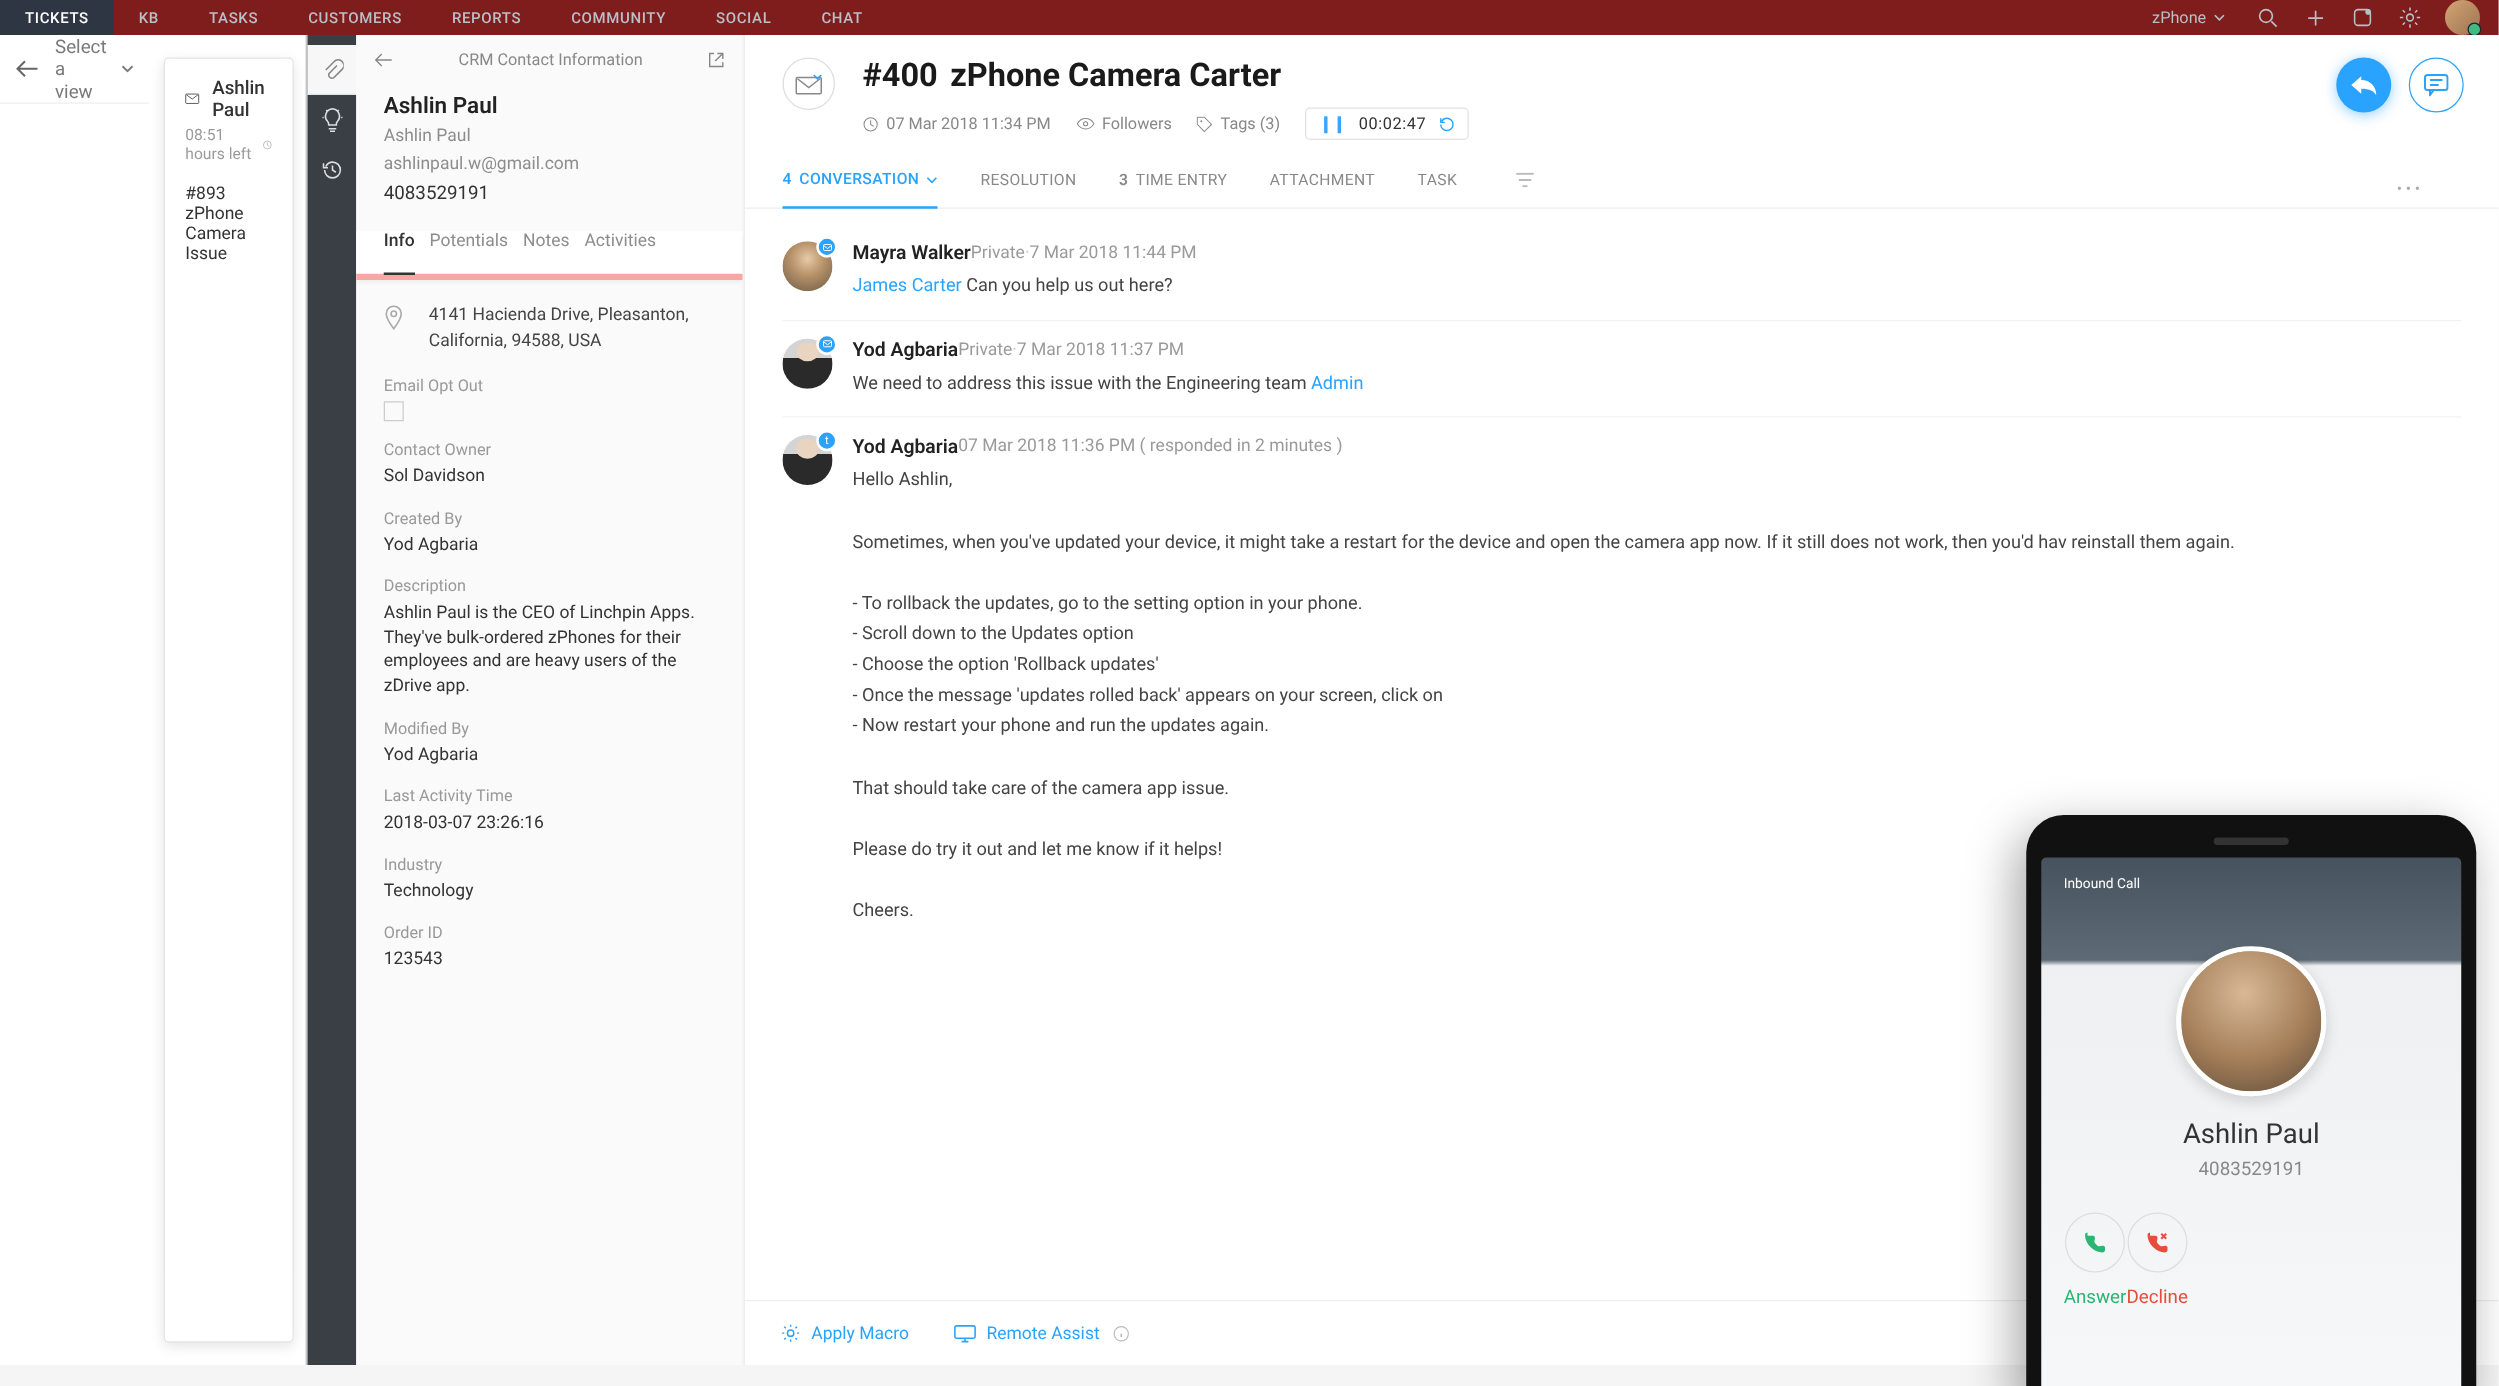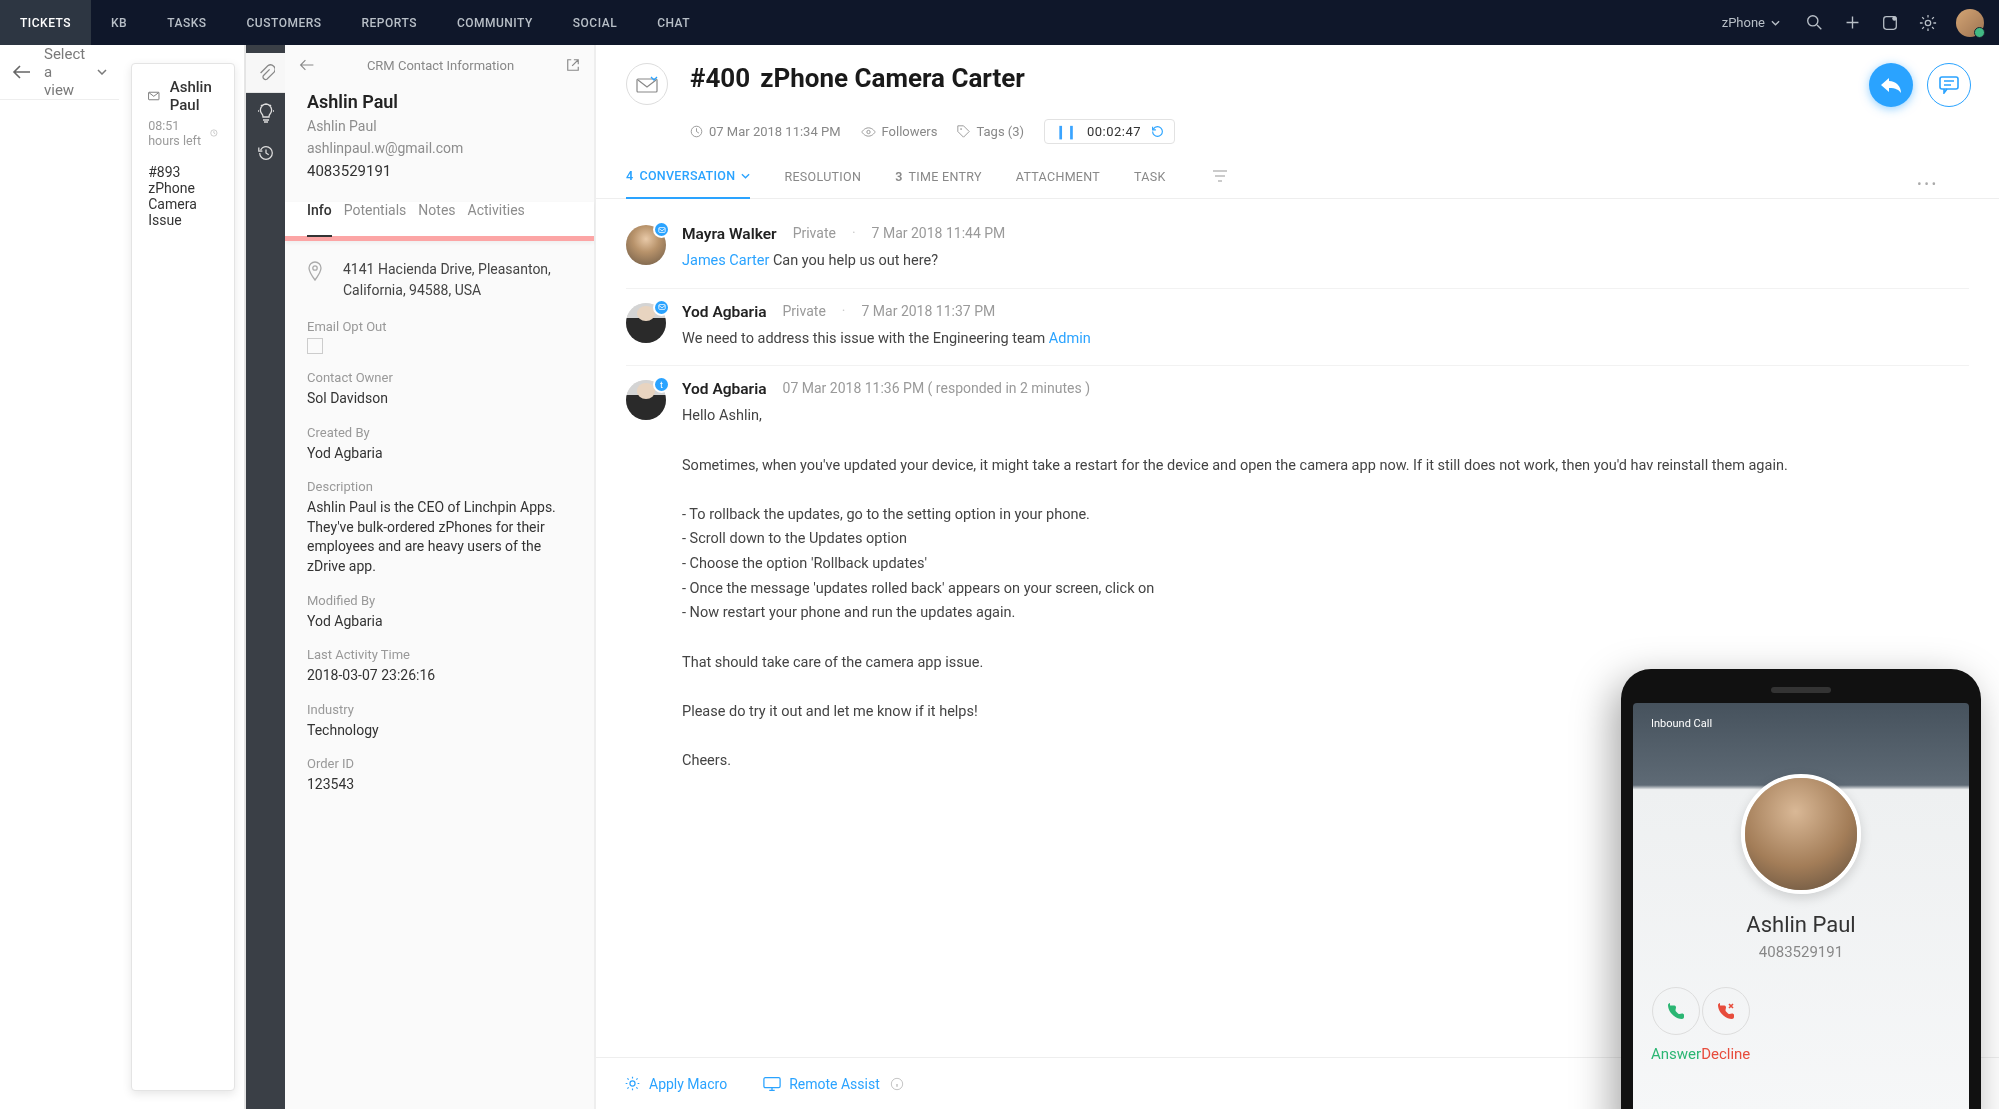--- a/index.html
+++ b/index.html
@@ -1,17 +1,17 @@
 <!DOCTYPE html>
 <html><head>
 <meta charset="utf-8">
 <style>
 *{box-sizing:border-box;margin:0;padding:0;font-family:-apple-system,BlinkMacSystemFont,"Segoe UI",Roboto,Helvetica,Arial,sans-serif}
 body{background:#f5f5f5;color:#333;font-size:14px;overflow:hidden;width:100%;height:100vh}
-.topnav{background:#0f172a;height:45px;display:flex;align-items:center;padding:0 0 0 0;color:#b8bfc7}
+.topnav{background:#7f1d1d;height:28px;display:flex;align-items:center;padding:0 0 0 0;color:#b8bfc7}
 .topnav .tab{padding:0 20px;height:45px;display:flex;align-items:center;cursor:pointer;letter-spacing:.5px;font-size:12px;font-weight:500}
 .topnav .tab.active{background:#2d3642;color:#fff}
 .topnav .spacer{flex:1}
 .topnav .right{display:flex;align-items:center;gap:2px;padding-right:15px}
 .topnav .right .dept{display:flex;align-items:center;gap:6px;padding:0 14px;cursor:pointer;font-size:13px}
 .topnav .right .ico{width:36px;height:45px;display:flex;align-items:center;justify-content:center;cursor:pointer;color:#b8bfc7}
 .topnav .avatar{width:28px;height:28px;border-radius:50%;background:linear-gradient(135deg,#d4a574,#9c7352);position:relative;margin-left:8px}
 .topnav .avatar::after{content:"";position:absolute;bottom:-1px;right:-1px;width:9px;height:9px;border-radius:50%;background:#42b883;border:1.5px solid #1c2530}
 svg{display:block}
 
@@ -50,21 +50,21 @@
 .crm-field .lbl{color:#999;font-size:13px;margin-bottom:4px}
 .crm-field .val{color:#333;font-size:14px;line-height:1.4}
 .eoo-box{width:16px;height:16px;border:1px solid #ccc;margin-top:4px}
 
 .col-ticket{flex:1;background:#fff;display:flex;flex-direction:column;position:relative;border-left:1px solid #eee}
 .t-hdr{padding:18px 30px 0 30px;border-bottom:1px solid #eee}
 .t-hdr .row1{display:flex;align-items:flex-start;gap:22px}
 .channel-circle{width:42px;height:42px;border:1px solid #ddd;border-radius:50%;display:flex;align-items:center;justify-content:center;color:#888;flex-shrink:0;position:relative}
 .t-title{font-size:26px;font-weight:700;color:#1a1a1a}
 .t-title .num{margin-right:10px}
-.t-meta{display:flex;align-items:center;gap:20px;margin-top:26px;color:#888;font-size:13px}
+.t-meta{display:flex;align-items:center;gap:20px;margin-top:10px;color:#888;font-size:13px}
 .t-meta .chip{display:flex;align-items:center;gap:6px}
 .timer-box{border:1px solid #e2e2e2;border-radius:4px;padding:4px 10px;display:flex;align-items:center;gap:10px;color:#888}
 .timer-box .pause{color:#3aa4ff;font-weight:600}
 .timer-box .time{color:#333;letter-spacing:.5px}
 .t-hdr .actions{position:absolute;right:28px;top:18px;display:flex;gap:14px}
 .circle-btn{width:44px;height:44px;border-radius:50%;display:flex;align-items:center;justify-content:center;cursor:pointer}
 .circle-btn.reply{background:#2aa3ff;color:#fff;box-shadow:0 2px 10px rgba(42,163,255,.5)}
 .circle-btn.comment{border:1.5px solid #2aa3ff;color:#2aa3ff;background:#fff}
 .t-tabs{display:flex;align-items:center;gap:34px;margin-top:24px;font-size:12.5px;color:#888;letter-spacing:.3px}
 .t-tabs .tt{cursor:pointer;padding-bottom:14px;display:flex;align-items:center;gap:6px}
@@ -73,21 +73,21 @@
 .t-tabs .more{margin-left:auto;margin-right:30px;color:#aaa;cursor:pointer;letter-spacing:3px}
 .t-tabs .filter{color:#bbb}
 
 .conv{flex:1;overflow:auto;padding:12px 30px}
 .msg{display:flex;gap:16px;padding:14px 0;border-bottom:1px solid #f2f2f2}
 .msg:last-child{border-bottom:none}
 .msg .av{width:40px;height:40px;border-radius:50%;background:#ddd;flex-shrink:0;position:relative;overflow:hidden}
 .av-wrap{position:relative;width:40px;height:40px;flex-shrink:0}
 .av-wrap .badge{position:absolute;top:-4px;right:-4px;width:17px;height:17px;border-radius:50%;background:#2aa3ff;border:2px solid #fff;display:flex;align-items:center;justify-content:center;color:#fff;font-size:9px}
 .msg .body{flex:1}
-.msg .hdr{display:flex;align-items:flex-start;gap:16px;margin-bottom:6px;color:#9a9a9a;font-size:14px}
+.msg .hdr{display:flex;align-items:center;gap:0;margin-bottom:6px;color:#9a9a9a;font-size:14px}
 .msg .hdr .name{color:#222;font-weight:600;font-size:15.5px}
 .msg .hdr .sep{color:#ccc}
 .msg .text{color:#444;line-height:1.7;font-size:14.5px}
 .msg .text a{color:#2aa3ff;text-decoration:none}
 
 .t-footer{height:52px;border-top:1px solid #eee;display:flex;align-items:center;gap:36px;padding:0 28px;color:#2aa3ff;font-size:14px}
 .t-footer .fb{display:flex;align-items:center;gap:8px;cursor:pointer}
 .t-footer .info-i{color:#bbb;margin-left:2px}
 
 

